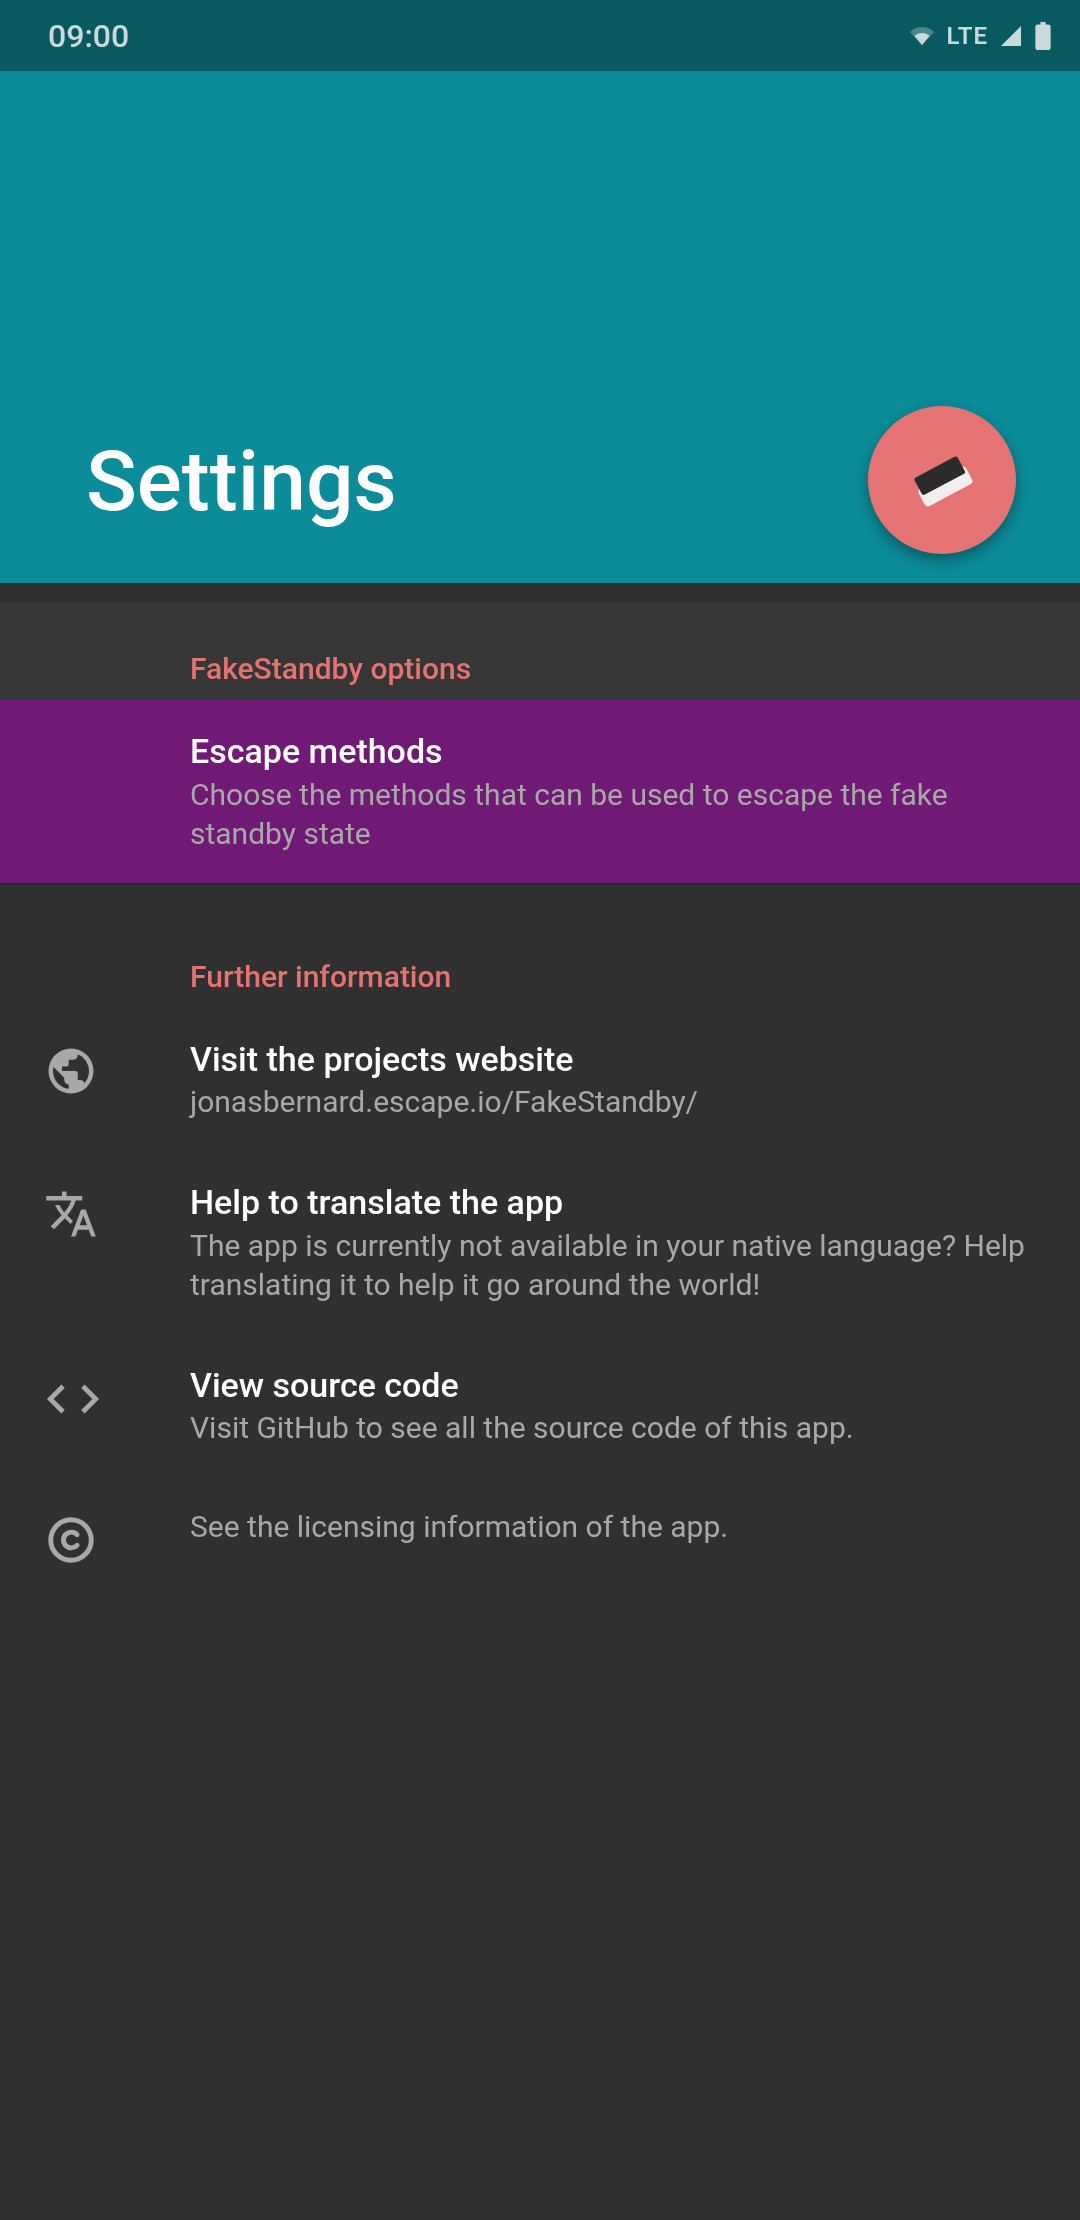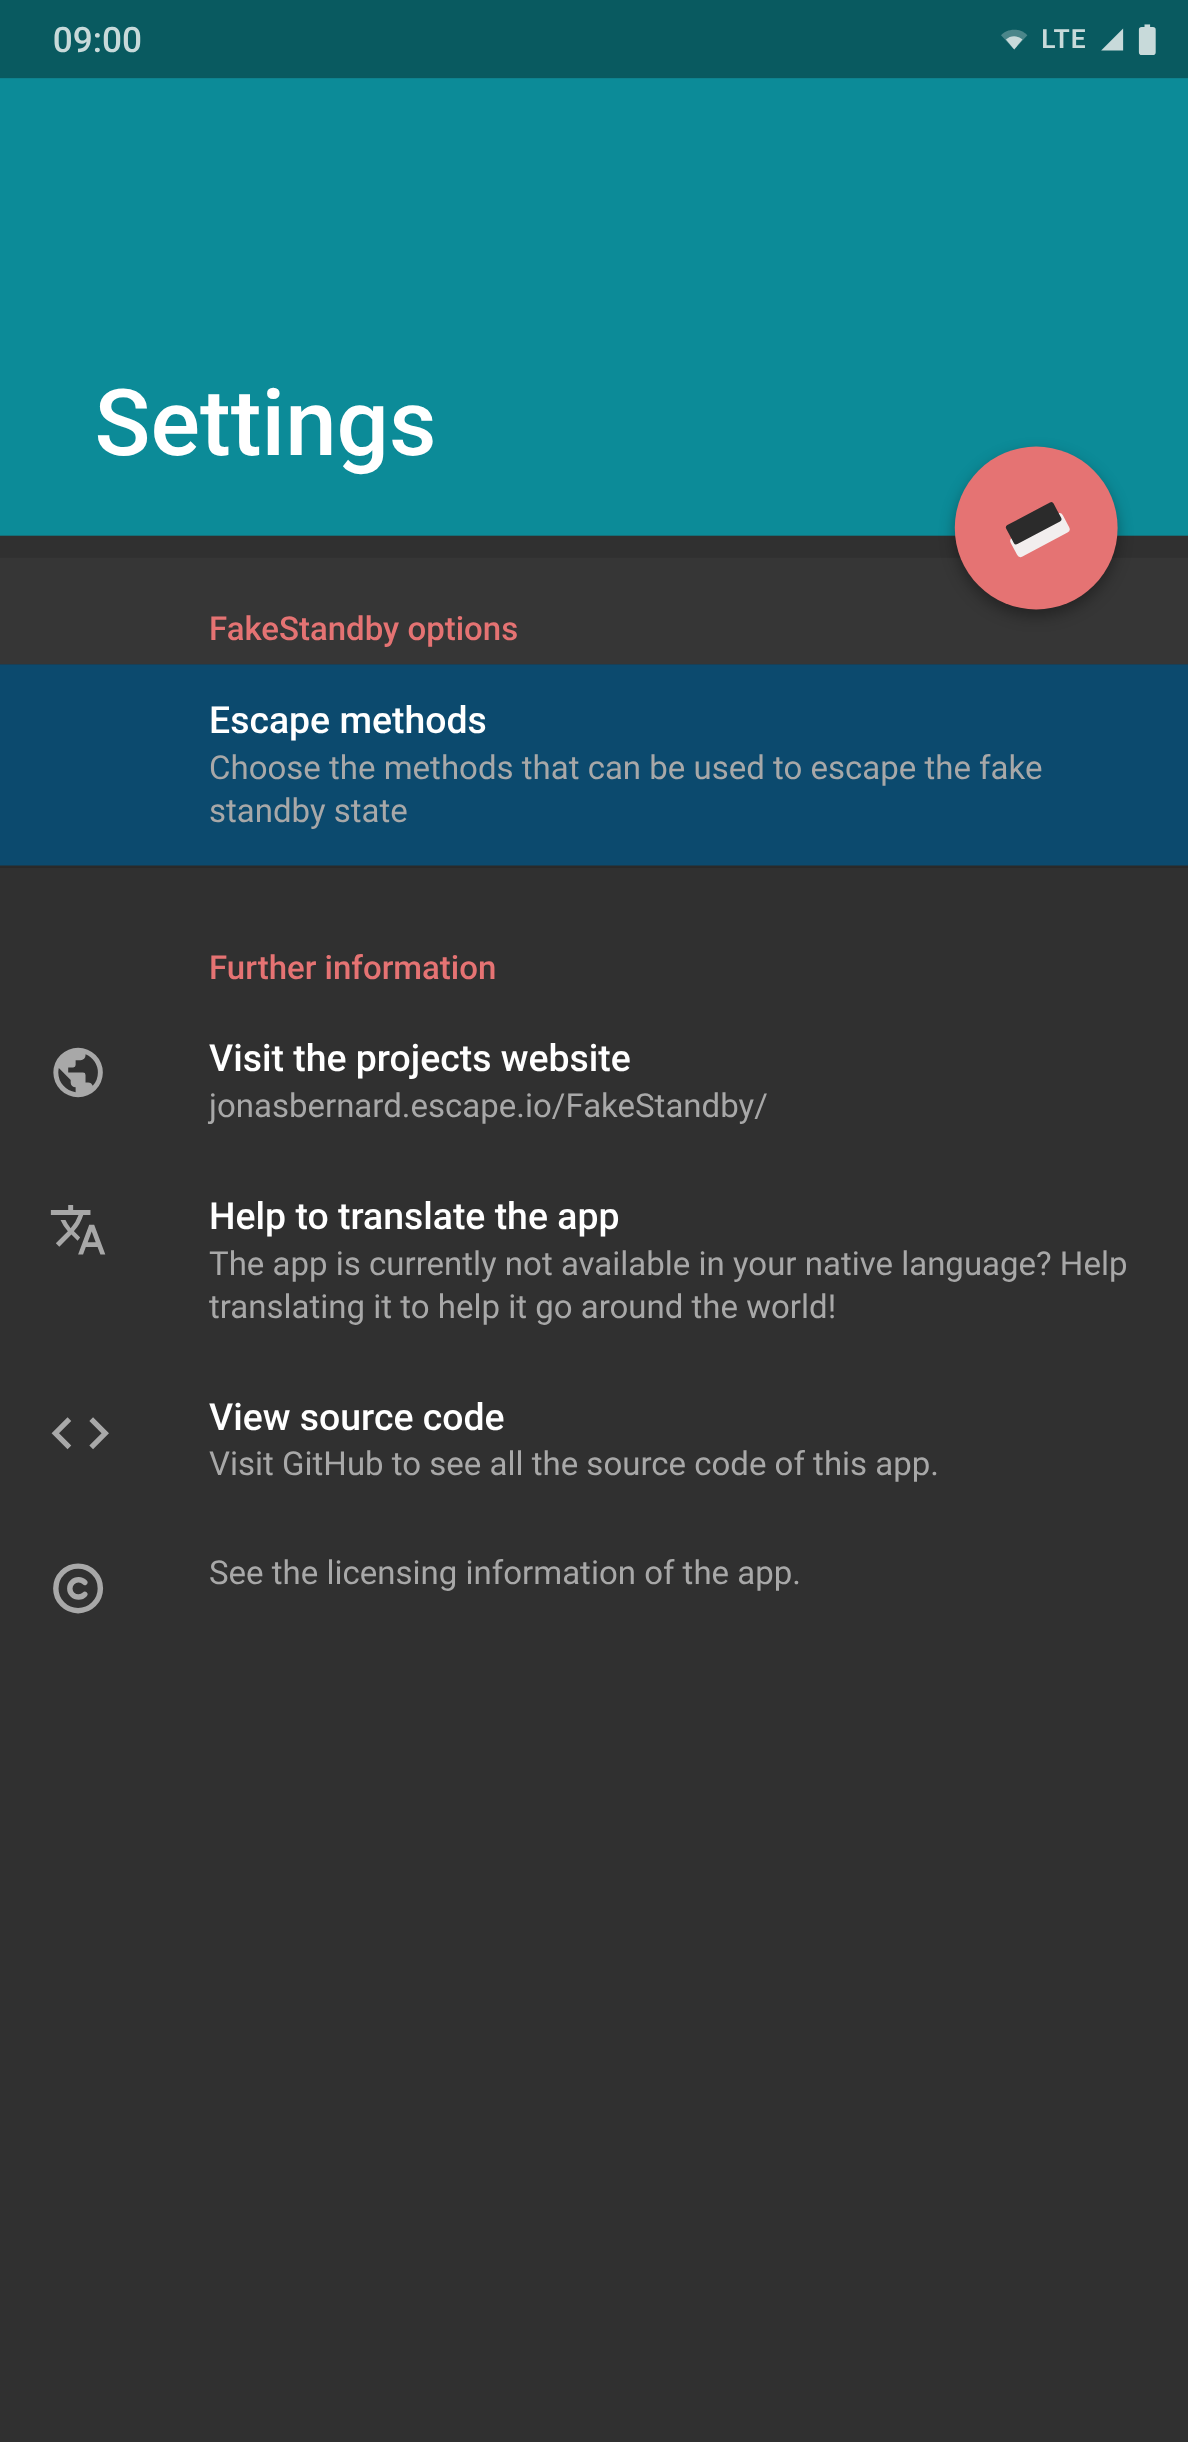--- a/index.html
+++ b/index.html
@@ -30,21 +30,21 @@
     gap: 10px;
   }
   .status-icons svg { display: block; }
   .lte-label {
     font-size: 24px;
     font-weight: 600;
     letter-spacing: 1px;
     color: #c8dada;
   }
   .header {
-    height: 416px;
+    height: 512px;
     background: #0c8b98;
     position: relative;
   }
   .header-title {
     position: absolute;
     left: 86px;
     bottom: 52px;
     font-size: 84px;
     font-weight: 500;
     color: #ffffff;
@@ -75,21 +75,21 @@
   }
   .section-header.first {
     padding-top: 48px;
     background: #363636;
   }
   .item {
     display: flex;
     align-items: flex-start;
     padding: 30px 40px 30px 0;
   }
-  .item.elevated { background: #0c4a6e; }
+  .item.elevated { background: #701a75; }
   .item-icon {
     width: 190px;
     flex: 0 0 190px;
     display: flex;
     align-items: center;
     justify-content: flex-start;
     padding-left: 44px;
     padding-top: 6px;
     color: #a8a8a8;
   }

